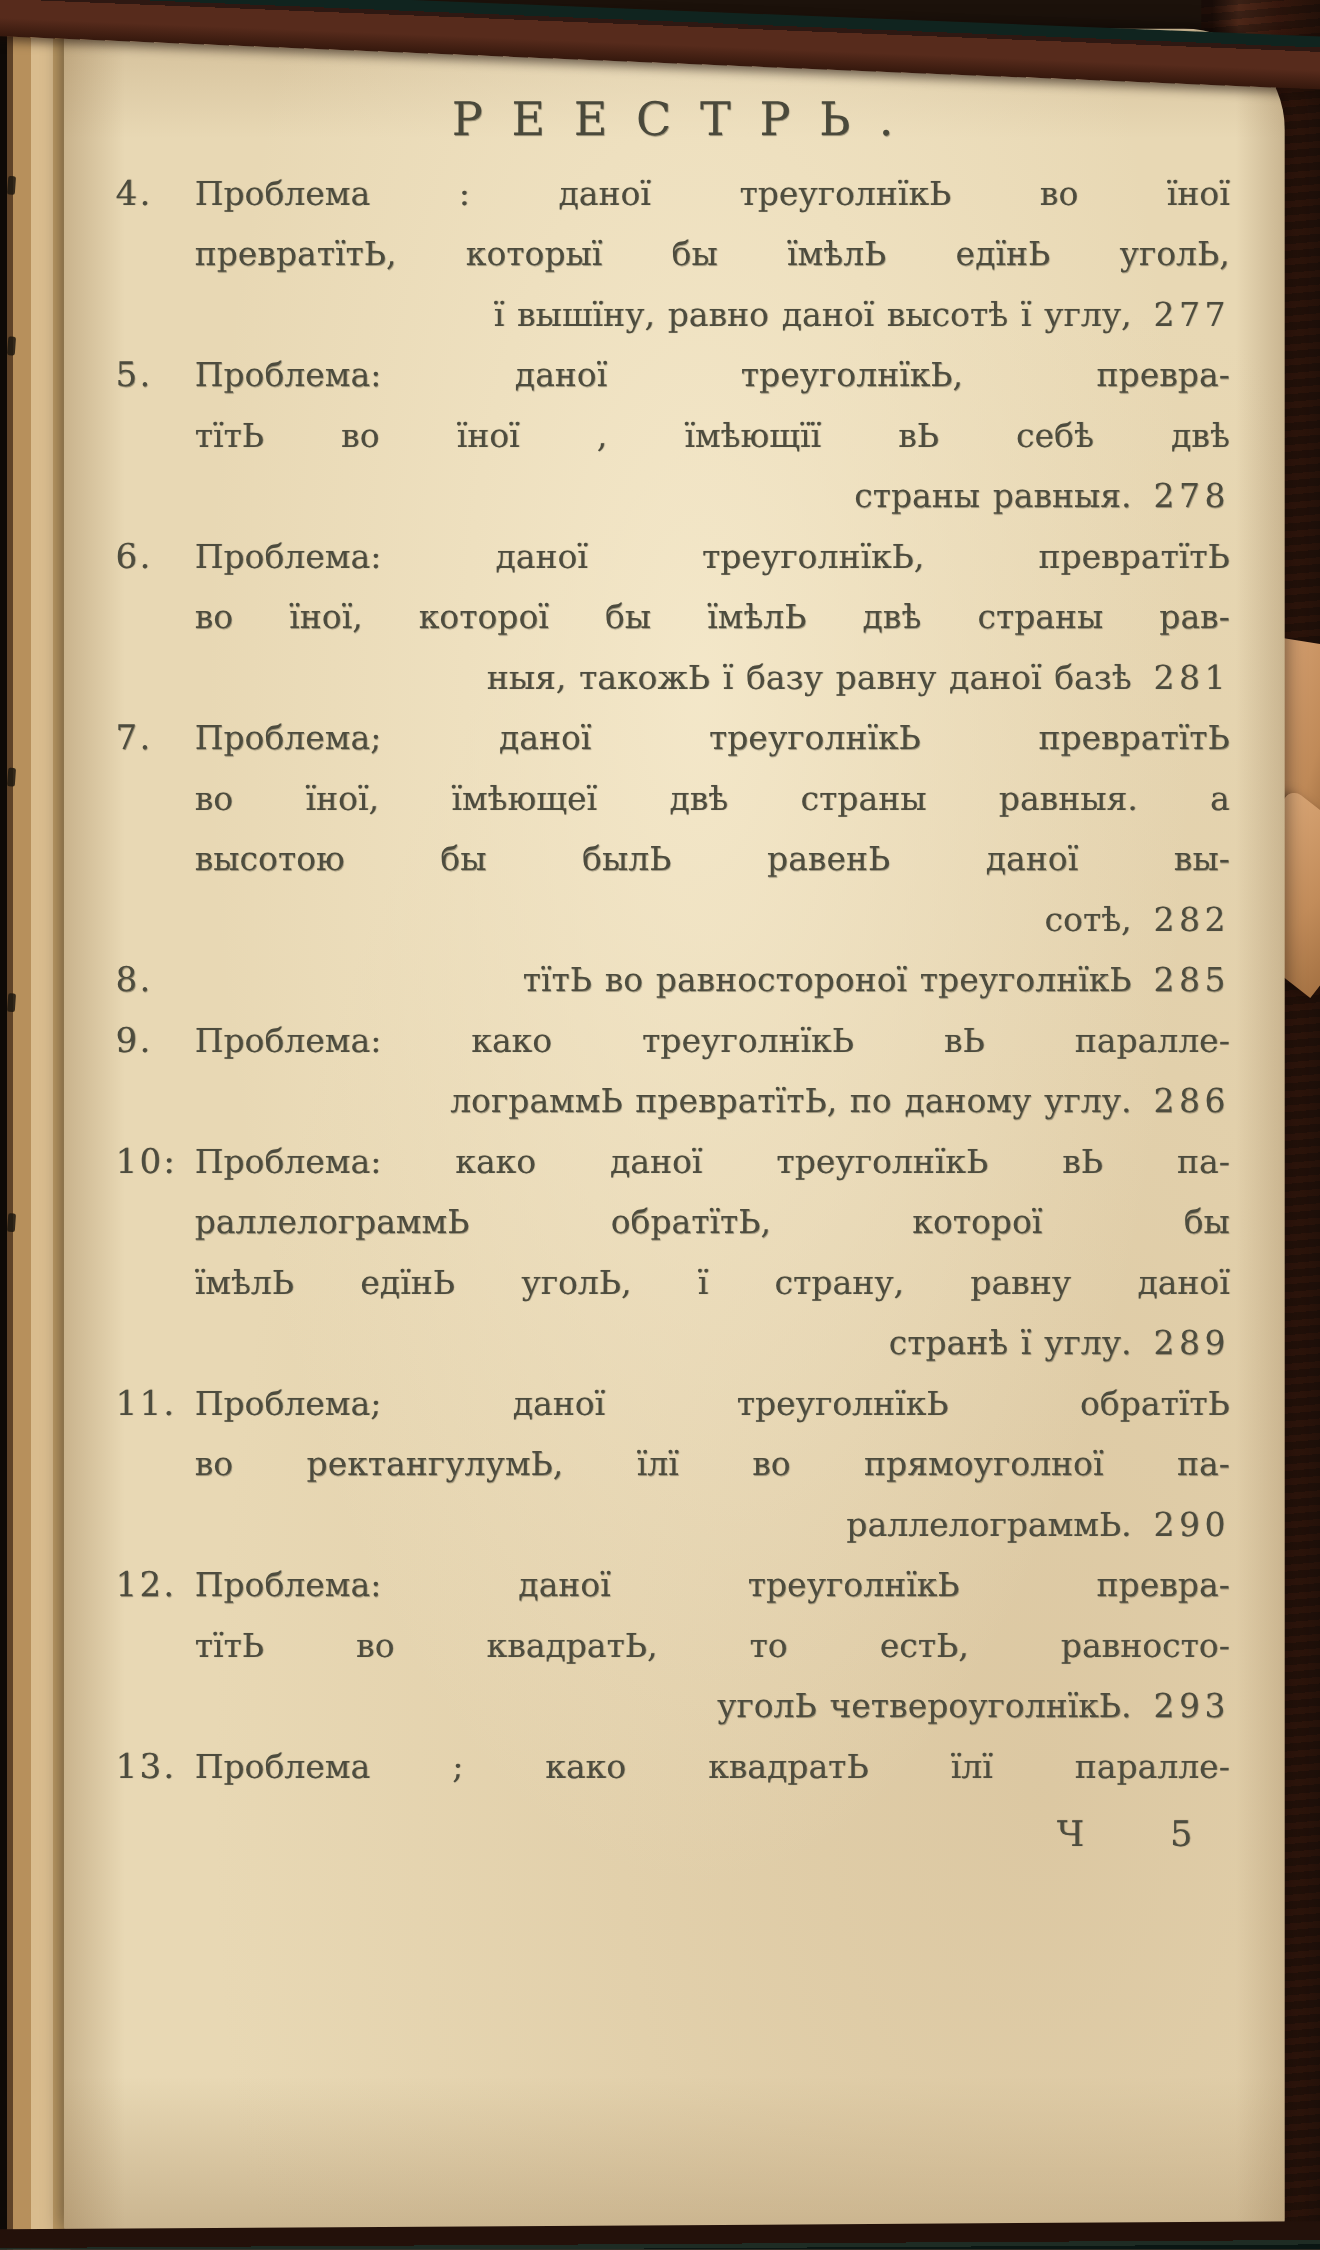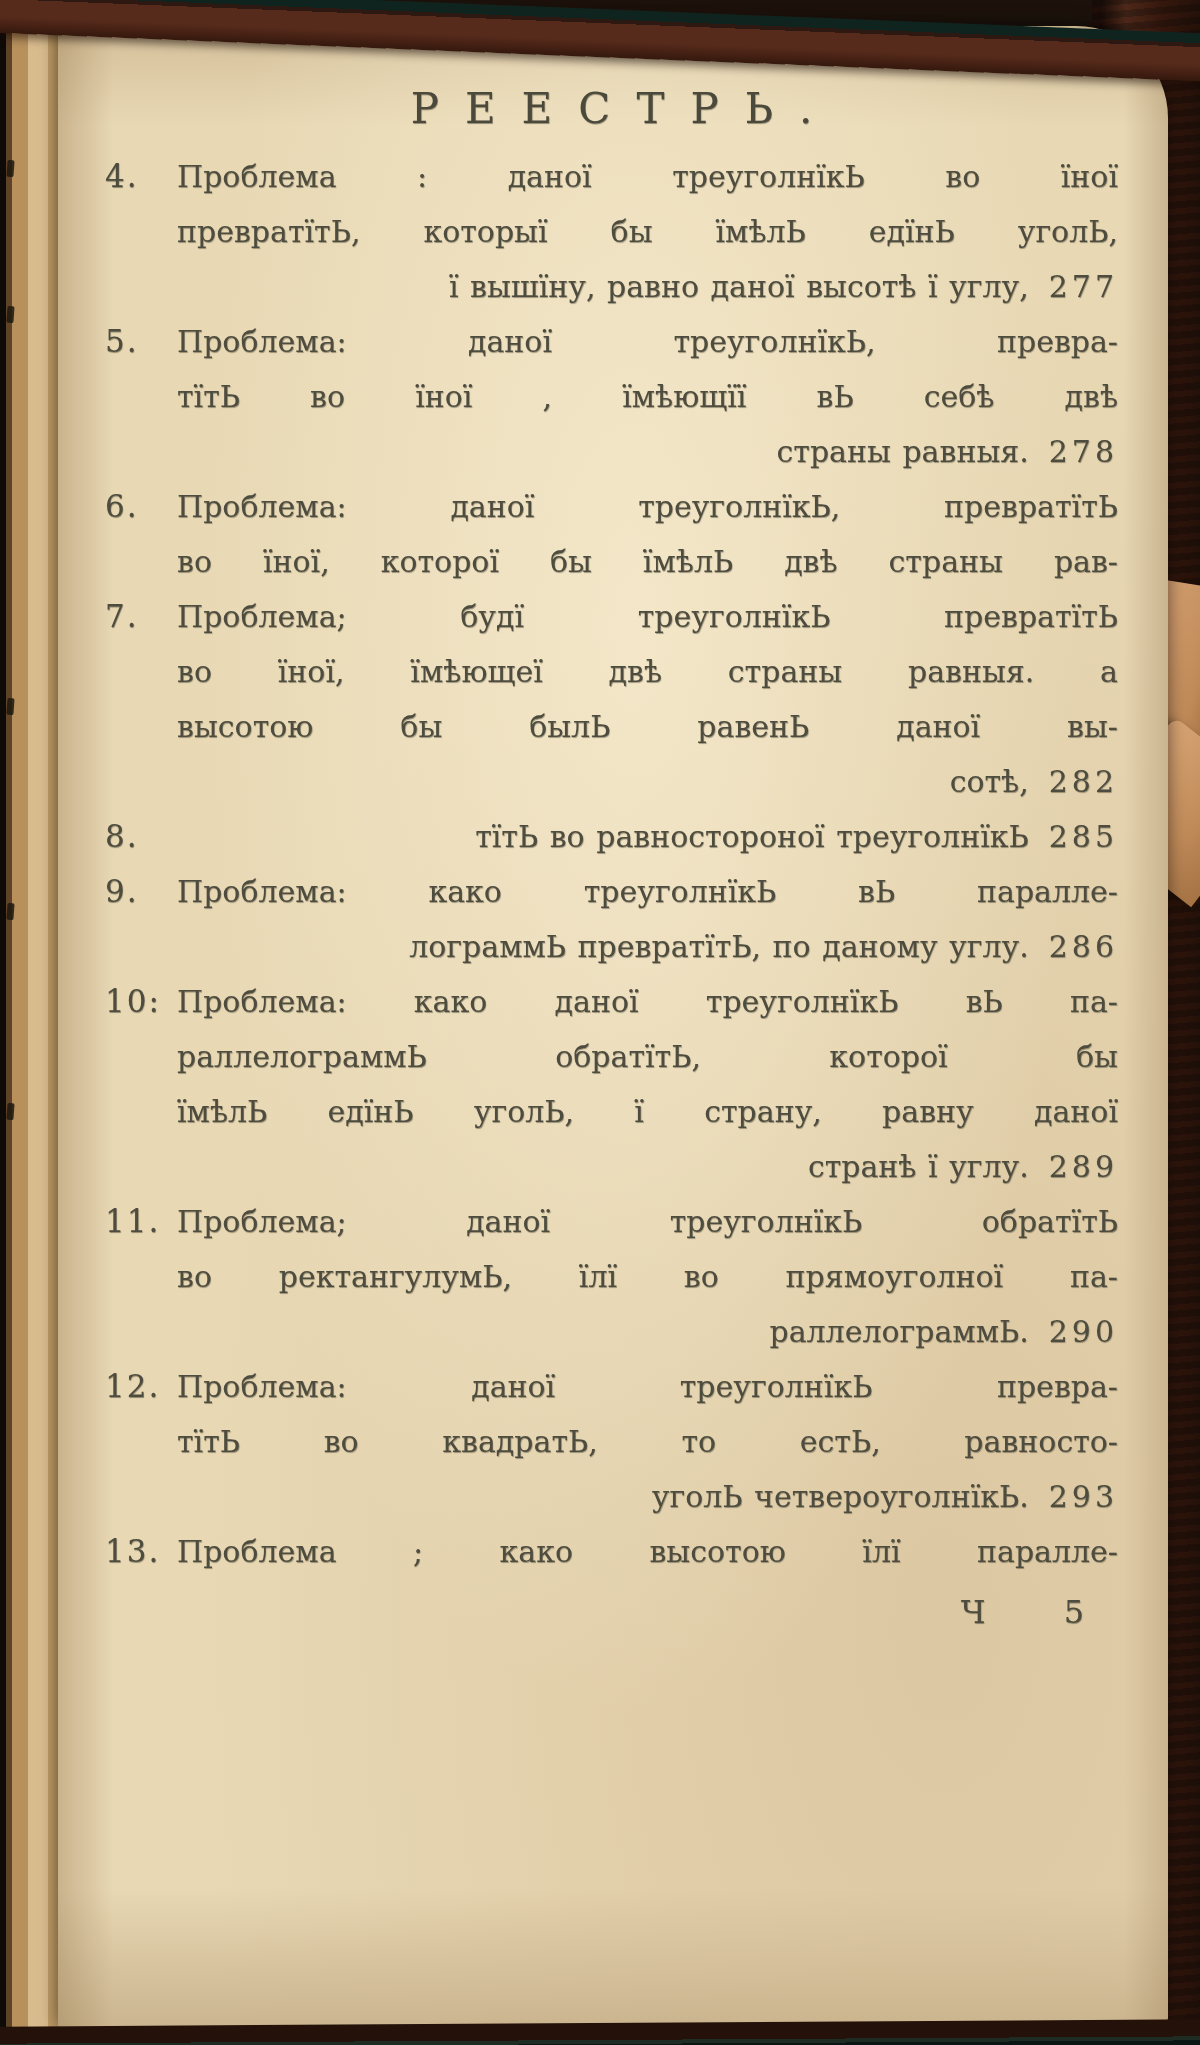--- a/index.html
+++ b/index.html
@@ -131,27 +131,31 @@
                 <span class="pageref">278</span>
               </div>
             </div>
   </div>
 
   <div class="entry">
     <span class="num">6.</span>
     <div class="body">
               <div class="line"><span>Проблема: даної треуголнїкЬ, превратїтЬ</span></div>
               <div class="line"><span>во їної, которої бы їмѣлЬ двѣ страны рав-</span></div>
+              <div class="line last">
+                <span>ныя, такожЬ ї базу равну даної базѣ</span>
+                <span class="pageref">281</span>
+              </div>
             </div>
   </div>
 
   <div class="entry">
     <span class="num">7.</span>
     <div class="body">
-              <div class="line"><span>Проблема; будї треуголнїкЬ превратїтЬ</span></div>
+              <div class="line"><span>Проблема; даної треуголнїкЬ превратїтЬ</span></div>
               <div class="line"><span>во їної, їмѣющеї двѣ страны равныя. а</span></div>
               <div class="line"><span>высотою бы былЬ равенЬ даної вы-</span></div>
               <div class="line last">
                 <span>сотѣ,</span>
                 <span class="pageref">282</span>
               </div>
             </div>
   </div>
 
   <div class="entry">
@@ -208,21 +212,21 @@
               <div class="line last">
                 <span>уголЬ четвероуголнїкЬ.</span>
                 <span class="pageref">293</span>
               </div>
             </div>
   </div>
 
   <div class="entry">
     <span class="num">13.</span>
     <div class="body">
-              <div class="line"><span>Проблема ; како высотою їлї паралле-</span></div>
+              <div class="line"><span>Проблема ; како квадратЬ їлї паралле-</span></div>
             </div>
   </div>
 </div>
       <div class="signature">Ч 5</div>
     </div>
   </div>
 
   <div class="top-band"></div>
   <div class="bottom-band"></div>
 </div>

